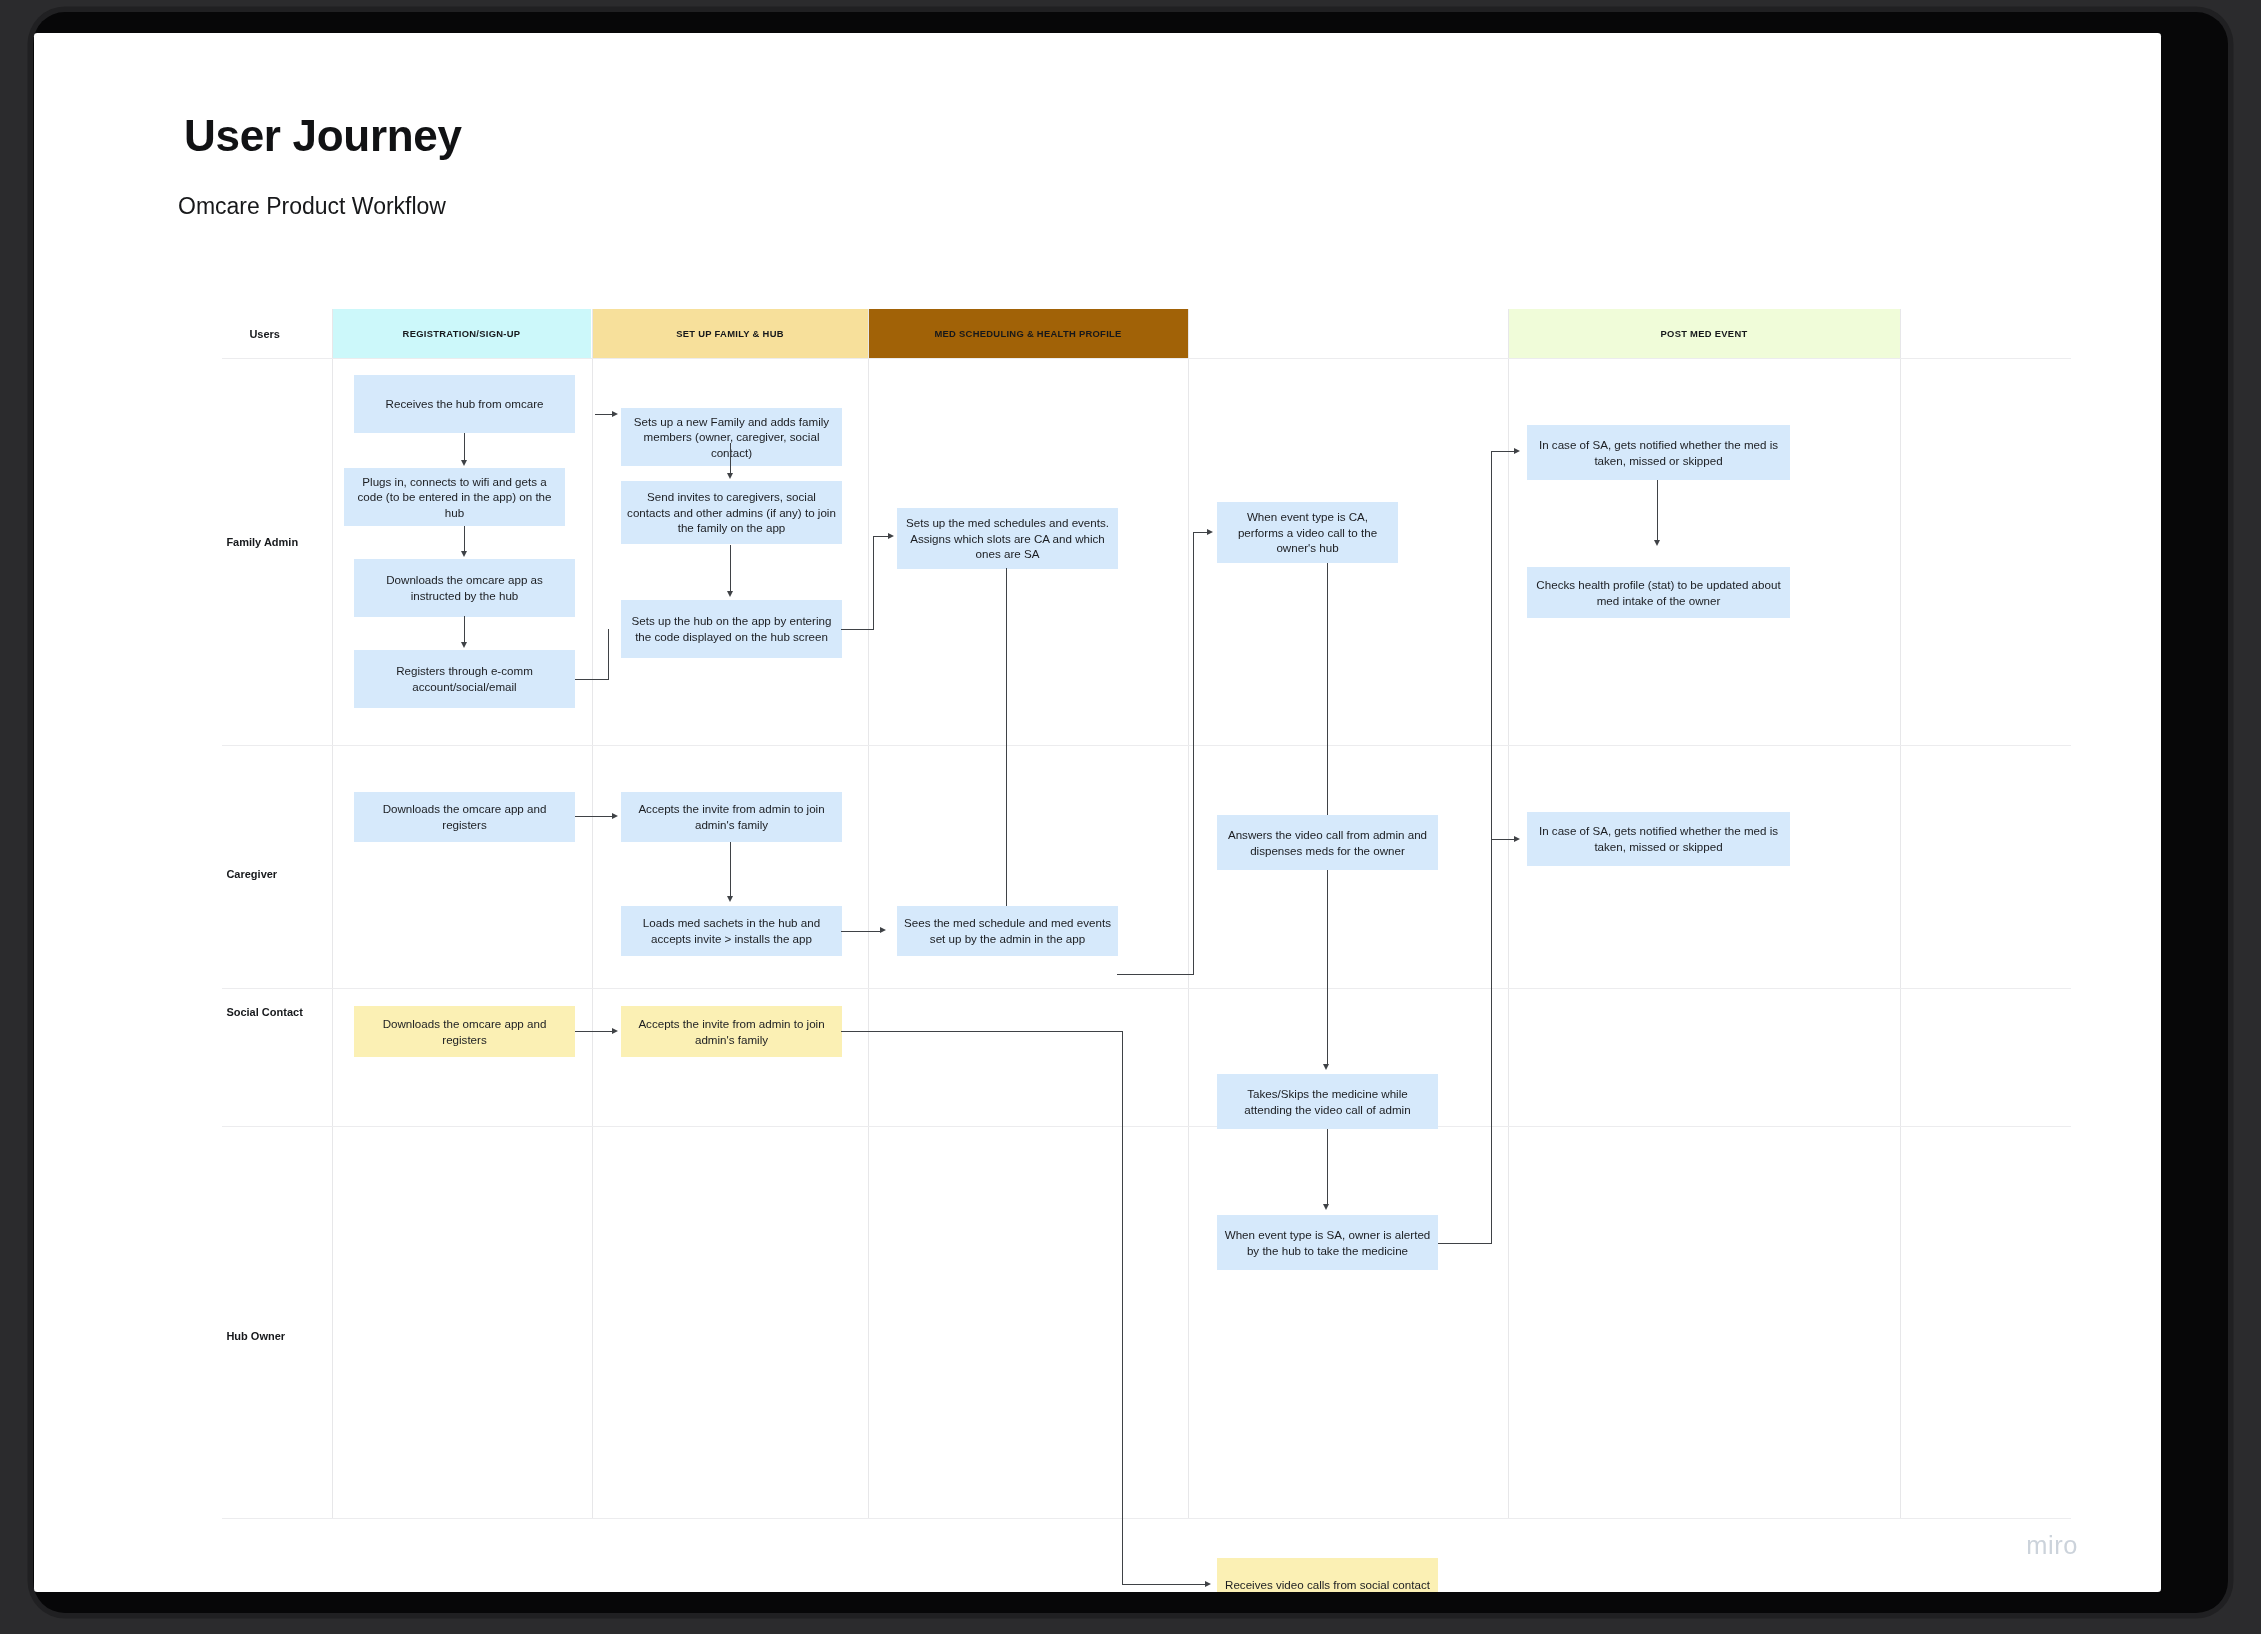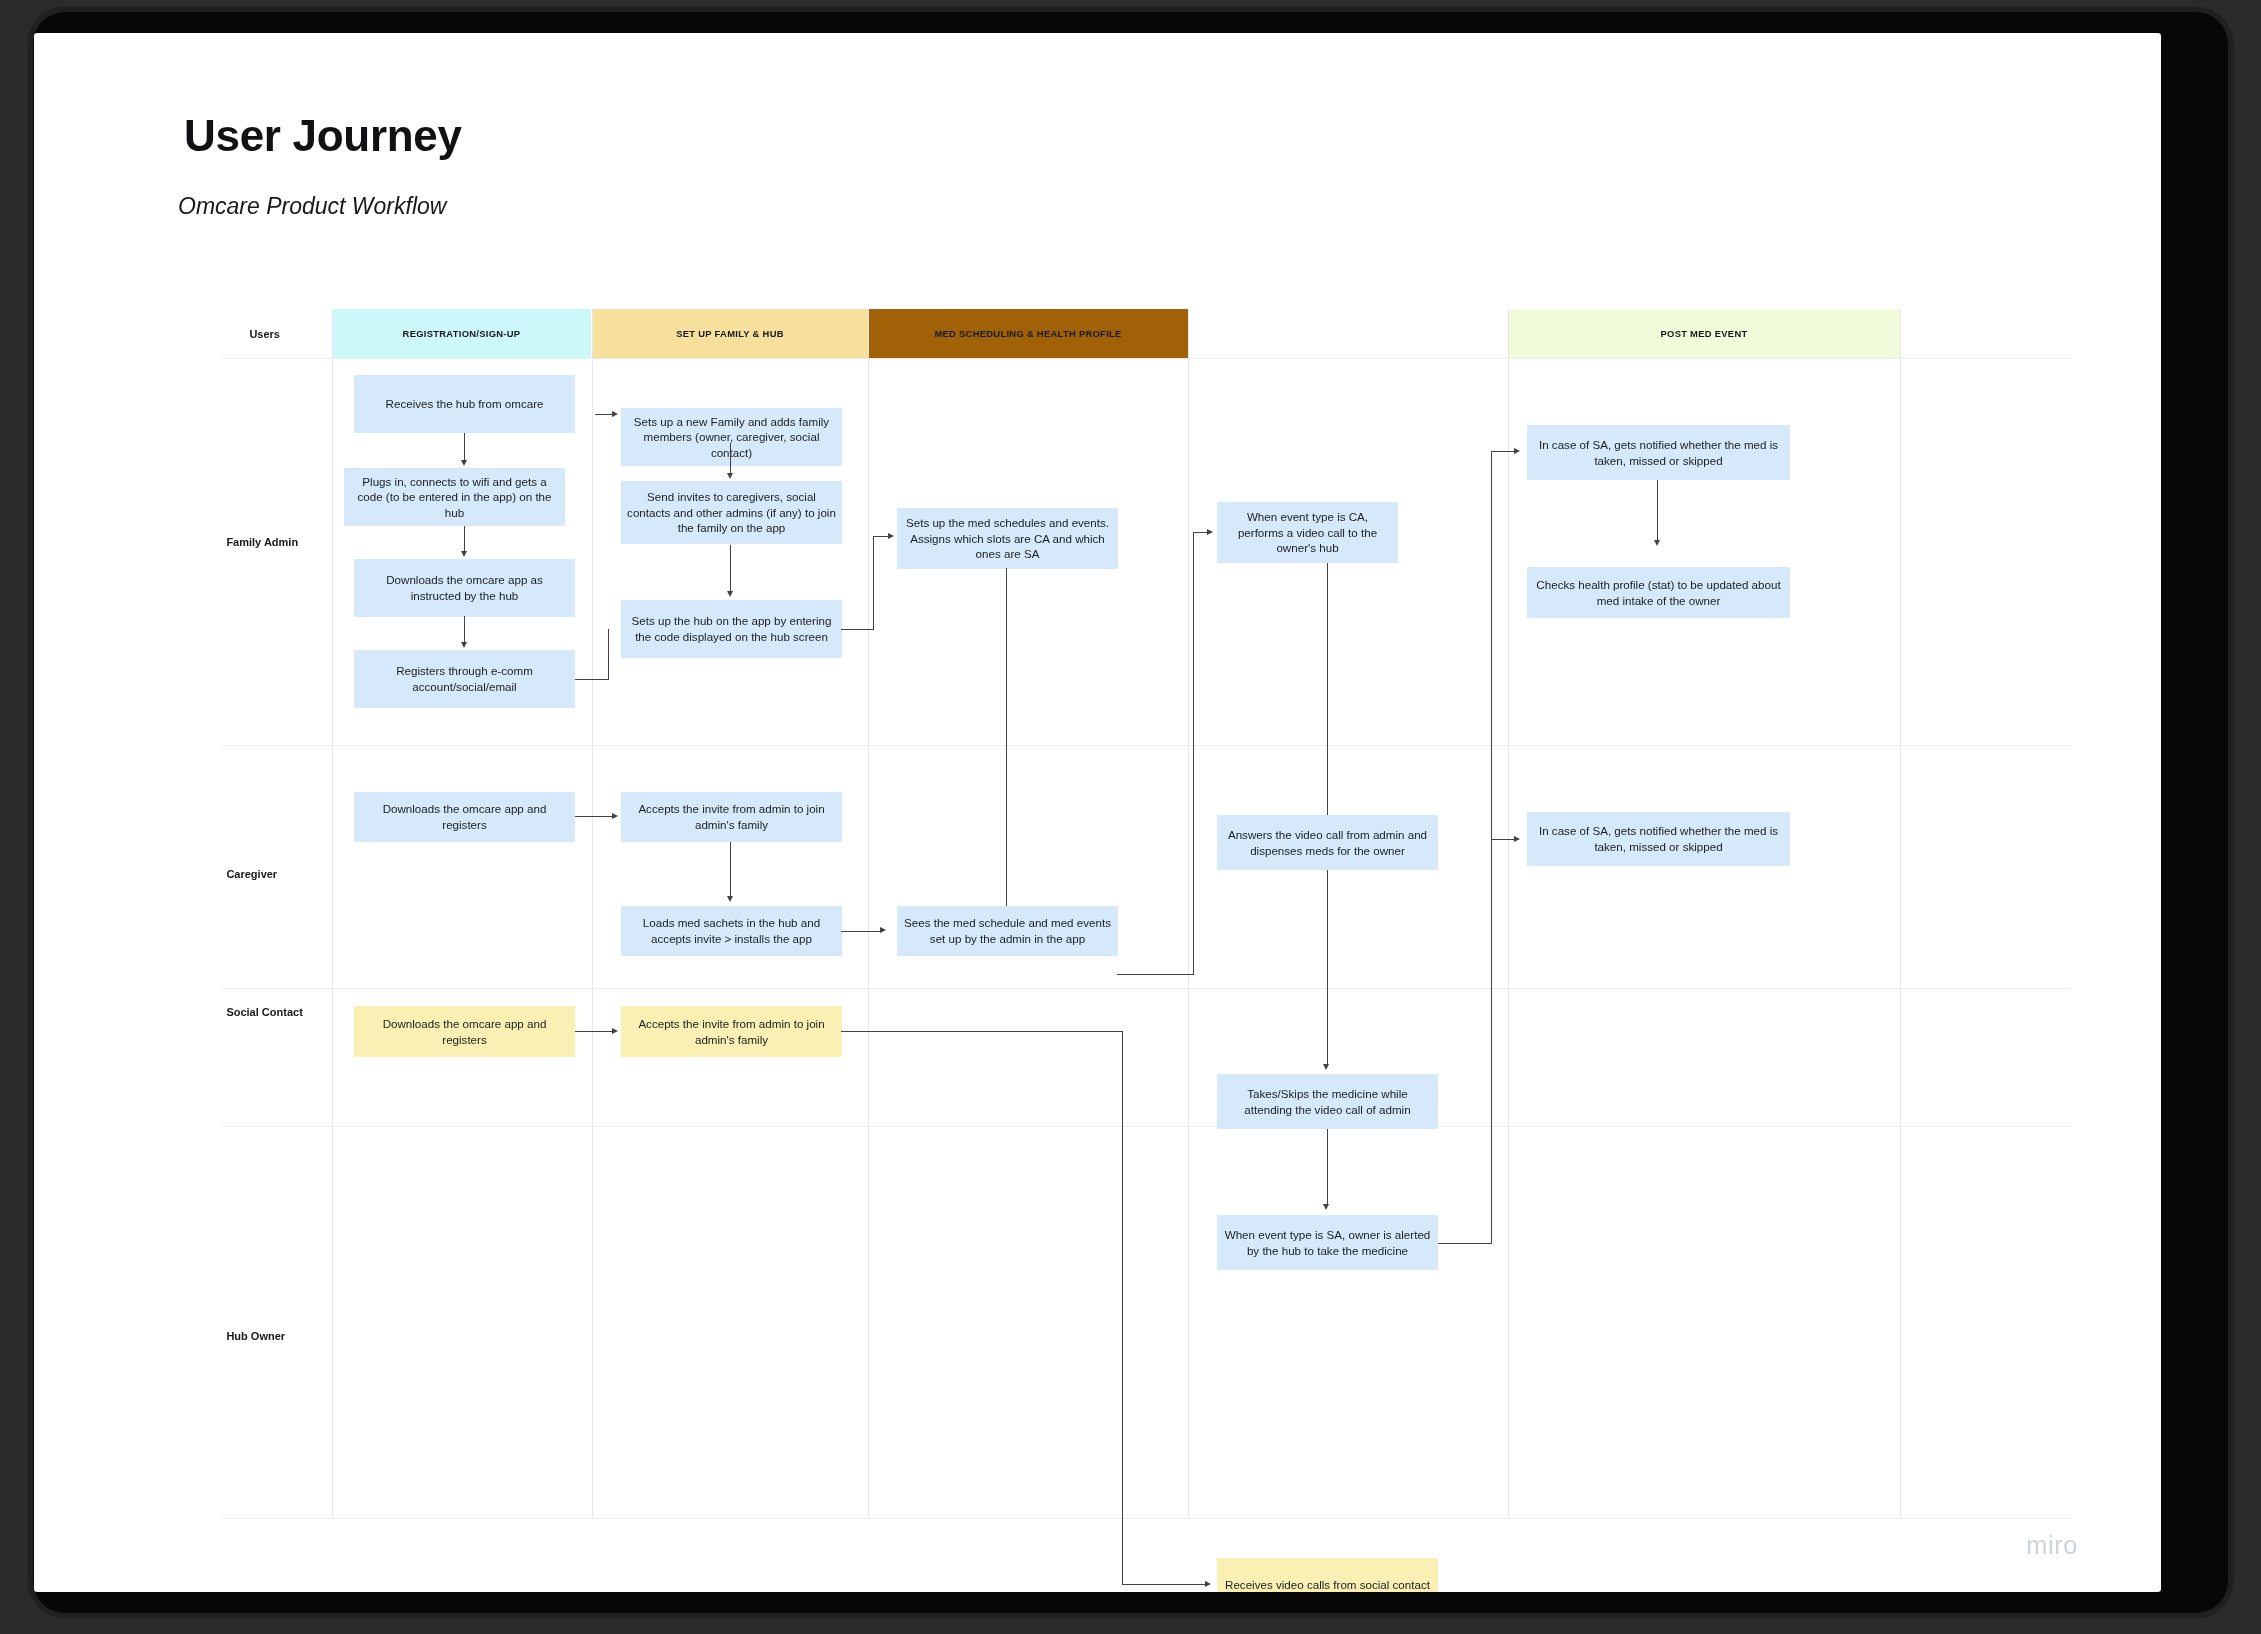--- a/index.html
+++ b/index.html
@@ -3,21 +3,21 @@
 <meta charset="utf-8">
 <style>
   html,body{margin:0;padding:0;background:#2b2b2d;}
   body{width:2261px;height:1635px;font-family:"Liberation Sans",sans-serif;}
 
   .bezel{position:absolute;left:33px;top:12px;width:2195px;height:1601px;
          background:#070708;border-radius:32px;box-shadow:0 0 0 5.5px #202022;}
   .screen{position:absolute;left:34px;top:33px;width:2127px;height:1559px;background:#ffffff;border-radius:3.3px;overflow:hidden;}
 
   .title{position:absolute;left:142px;top:78px;font-size:44px;font-weight:700;color:#111214;letter-spacing:-0.3px;margin-left:8px;}
-  .subtitle{position:absolute;left:144px;top:160px;font-size:23px;font-weight:400;color:#17181a;font-style:italic;}
+  .subtitle{position:absolute;left:144px;top:160px;font-size:23px;font-weight:400;color:#17181a;}
 
   
   .grid{position:absolute;left:188px;top:276px;width:1849px;height:1270px;}
   .hdr{position:absolute;top:0;height:49px;display:flex;align-items:center;justify-content:center;
        font-size:9.4px;font-weight:700;letter-spacing:0.3px;color:#16181b;text-align:center;}
   .usershdr{position:absolute;left:0;top:0;width:110px;height:49px;display:flex;align-items:center;
             font-size:11px;font-weight:700;color:#16181b;padding-left:4.4px;box-sizing:border-box;margin-left:23px;}
 
   .vline{position:absolute;top:0;width:0.6px;background:#e7e7e9;}
   .hline{position:absolute;left:0;width:100%;height:0.6px;background:#ececee;}

